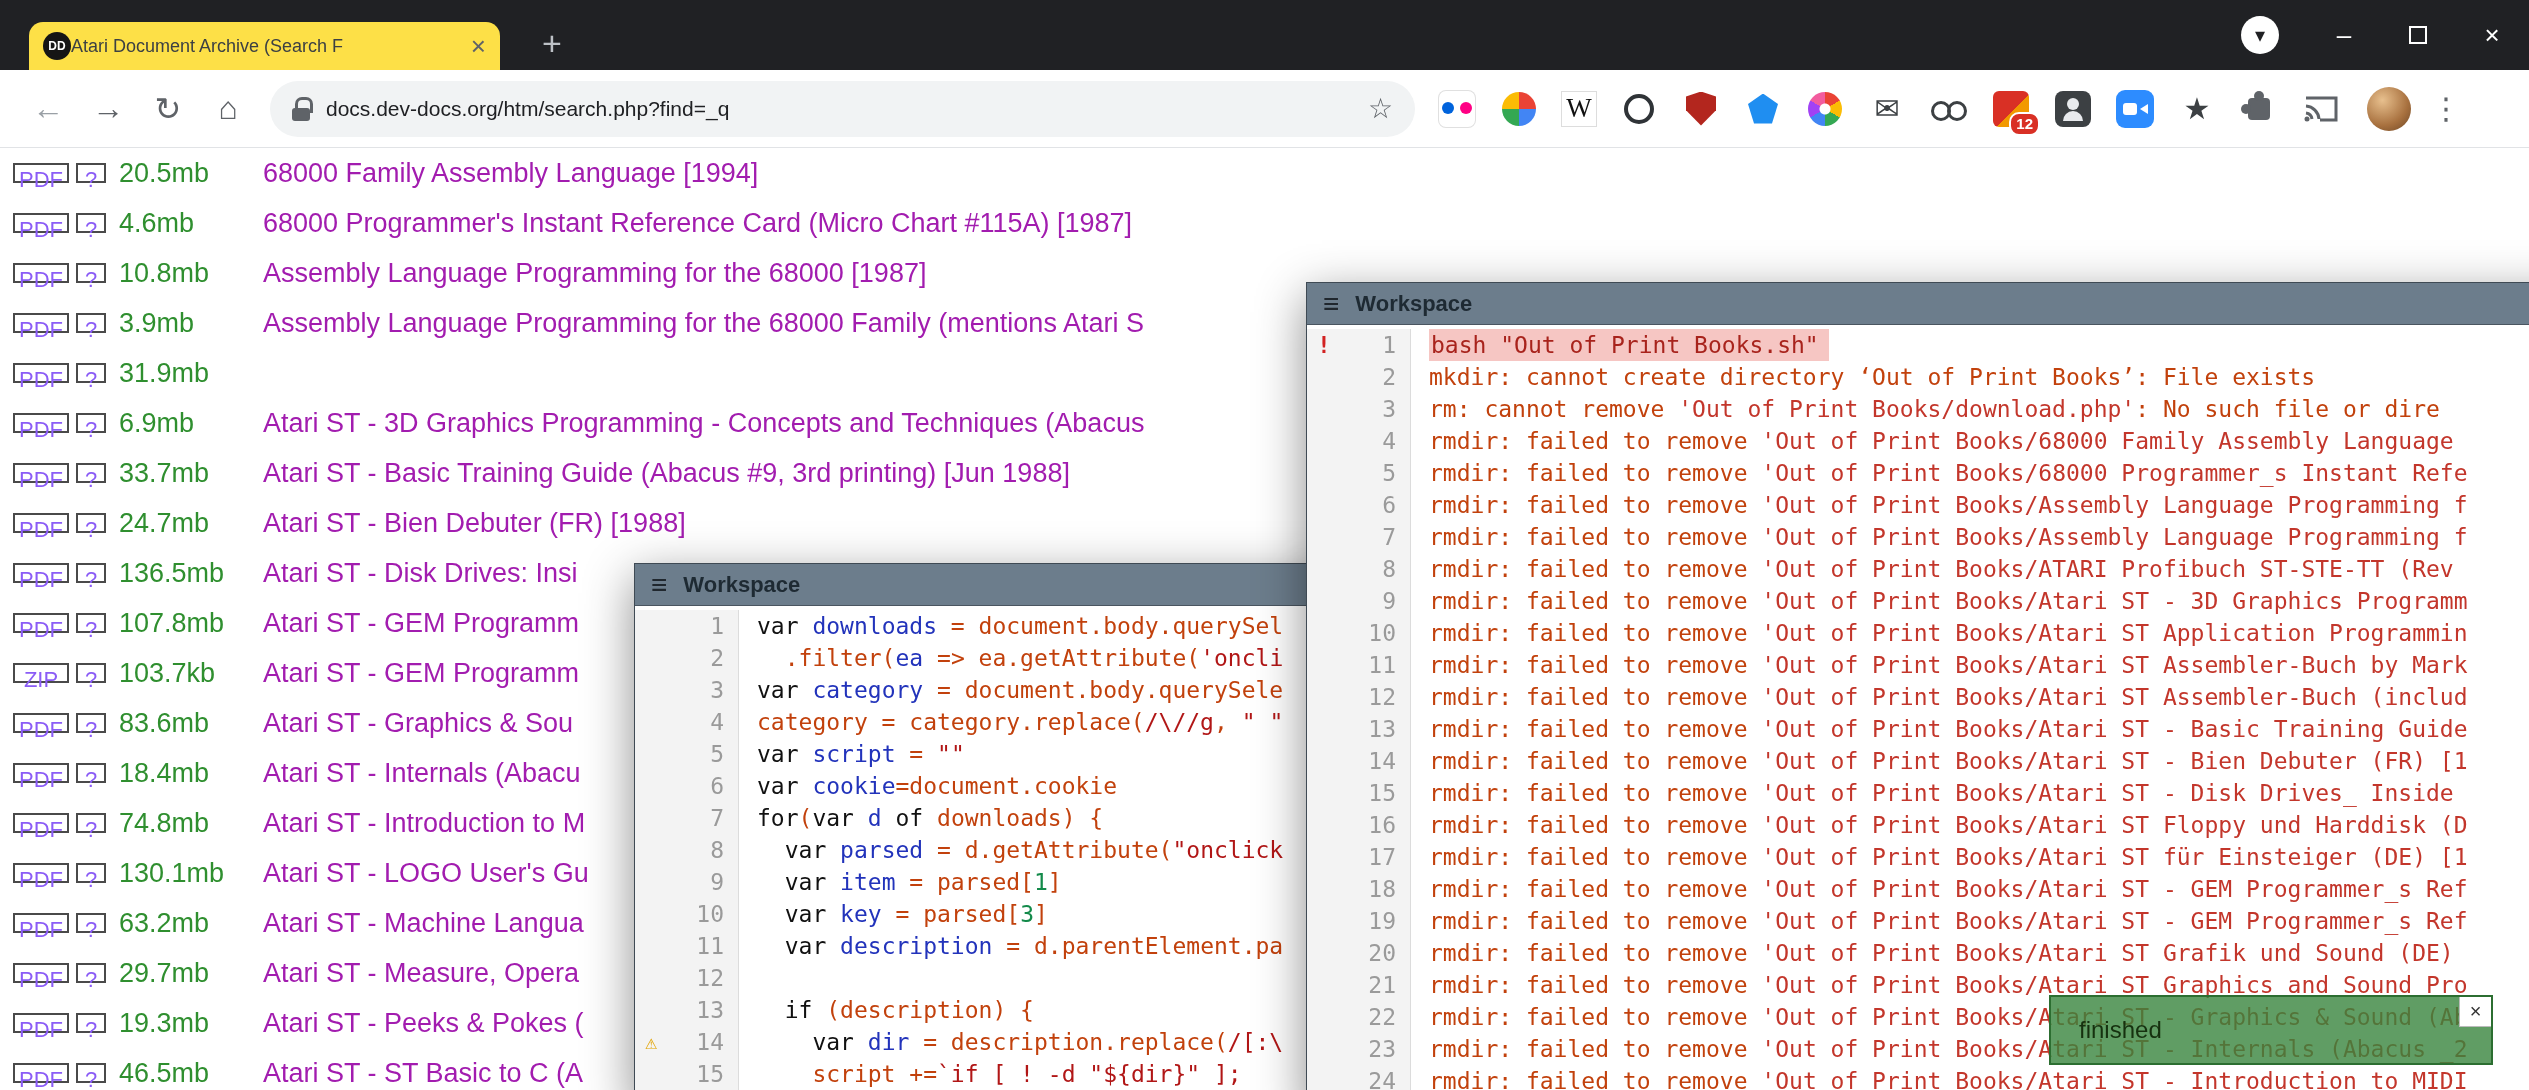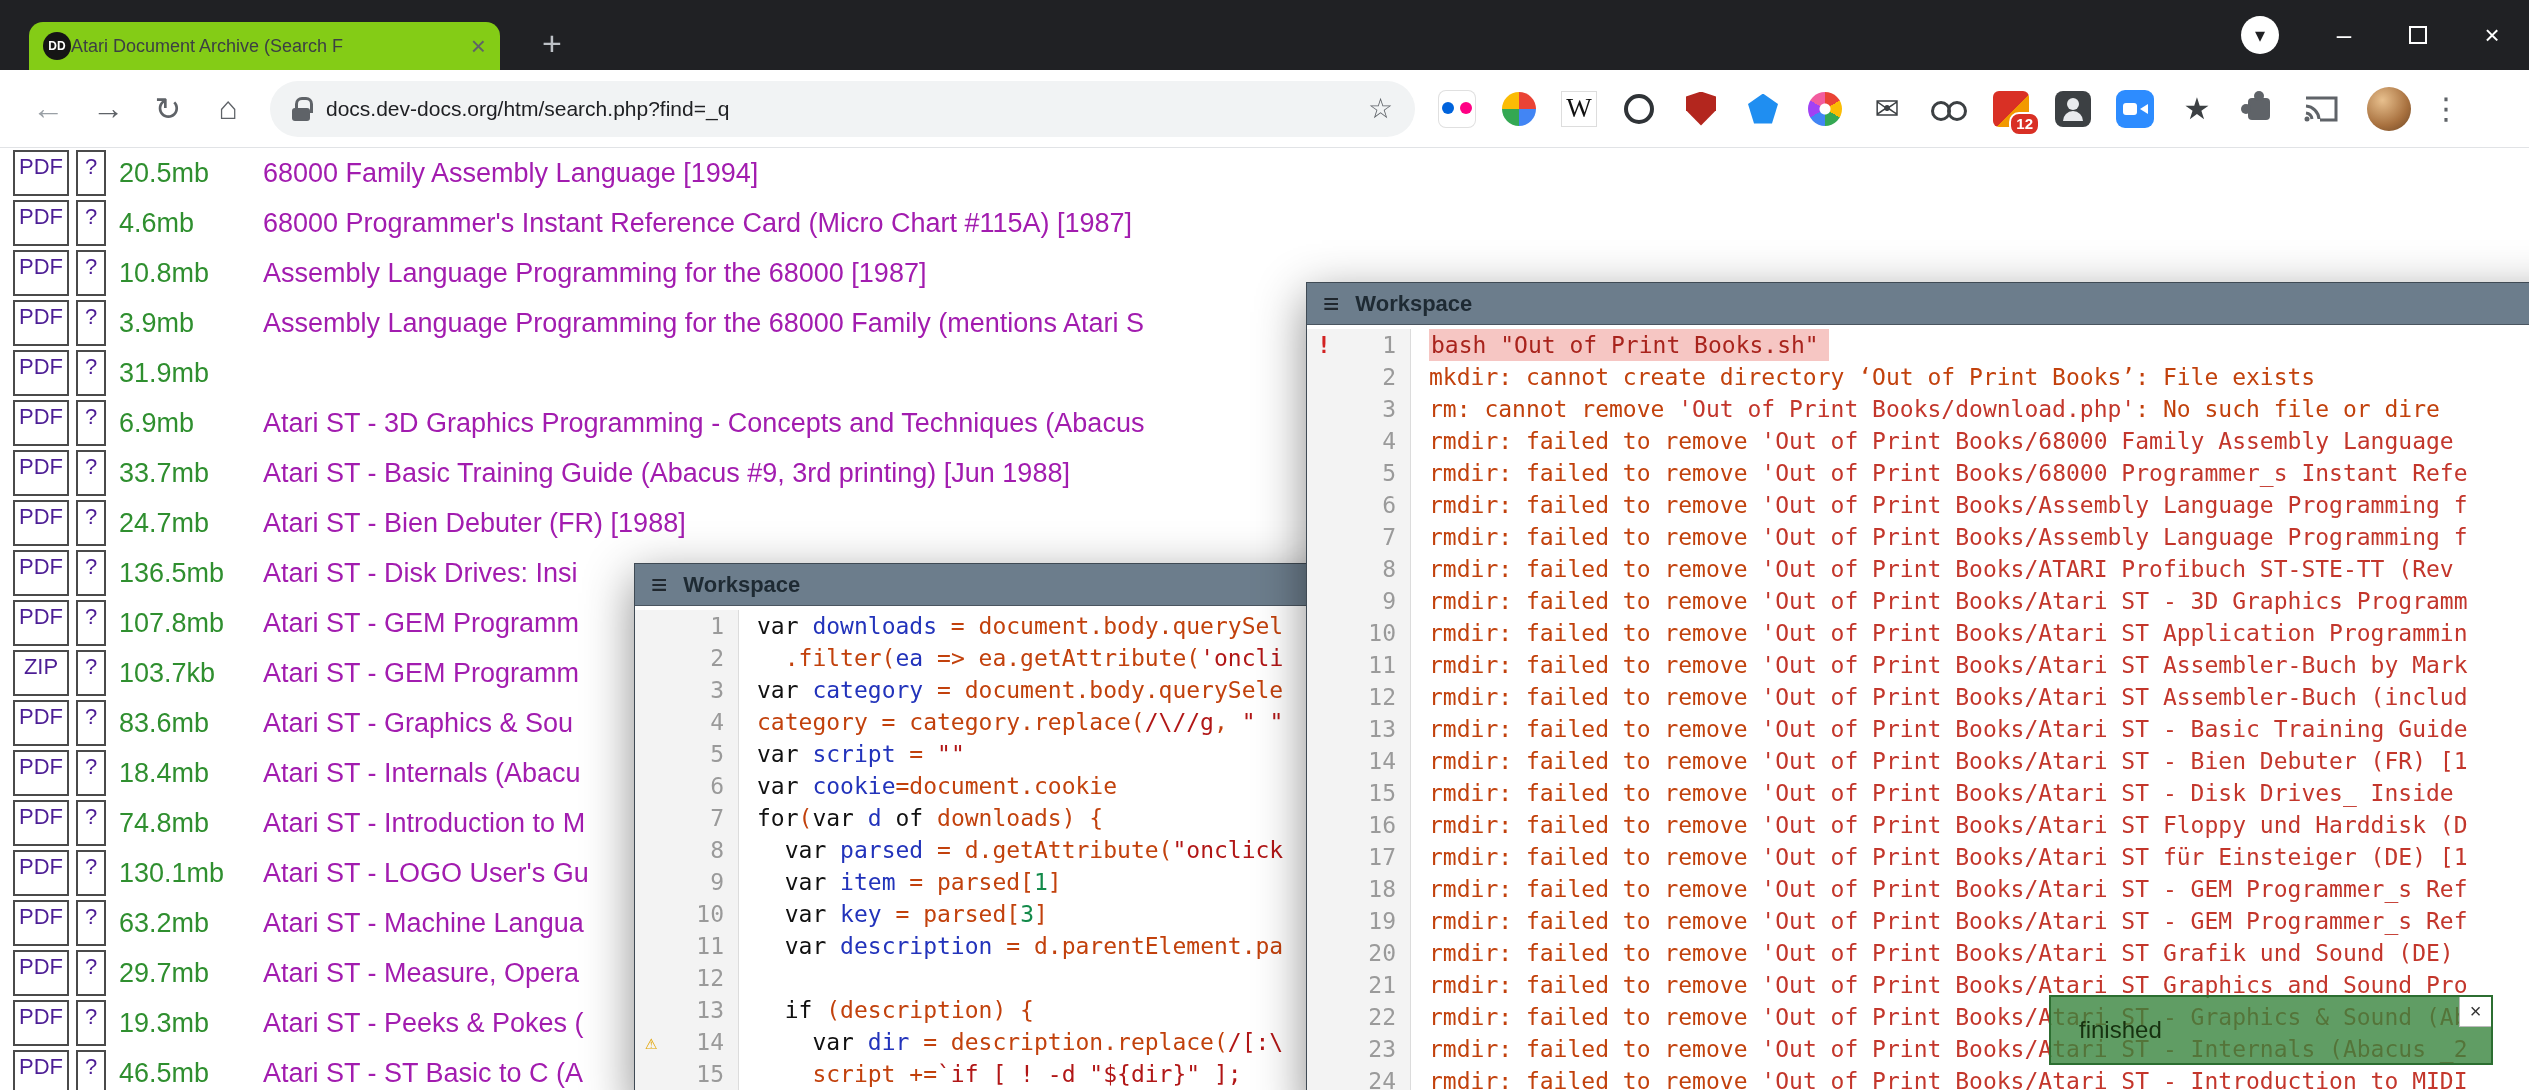--- a/index.html
+++ b/index.html
@@ -2,21 +2,21 @@
 <html><head>
 <meta charset="utf-8">
 <title>Atari Document Archive</title>
 <style>
   * { margin:0; padding:0; box-sizing:border-box; }
   body { background:#555; font-family:"Liberation Sans", sans-serif; }
   .screen { position:relative; width:2529px; height:1090px; overflow:hidden; background:#fff; }
 
   
   .tabstrip { position:relative; height:70px; background:#202124; }
-  .tab { position:absolute; left:29px; bottom:0; width:471px; height:48px; background:#84cc16;
+  .tab { position:absolute; left:29px; bottom:0; width:471px; height:48px; background:#fde047;
          border-radius:14px 14px 0 0; display:flex; align-items:center; padding:0 14px; }
   .favicon { width:28px; height:28px; border-radius:50%; background:#151515; color:#fff;
              font-size:12px; font-weight:bold; display:flex; align-items:center; justify-content:center; flex:none; }
   .tab-title { font-size:18px; color:#3c4043; flex:1; white-space:nowrap; overflow:hidden; }
   .tab-close { font-size:26px; color:#5f6368; margin-left:10px; cursor:pointer; }
   .newtab { position:absolute; left:532px; bottom:6px; width:40px; height:40px; color:#bdc1c6;
             font-size:34px; line-height:38px; text-align:center; }
   .winctl { position:absolute; right:0; top:0; height:70px; display:flex; align-items:center; }
   .chip { width:38px; height:38px; border-radius:50%; background:#fff; color:#202124;
           display:flex; align-items:center; justify-content:center; font-size:20px; margin-right:28px; }
@@ -76,22 +76,22 @@
   .pz { width:22px; height:22px; background:#5f6368; border-radius:4px; position:relative; display:block; }
   .pz::before { content:""; position:absolute; top:-7px; left:6px; width:10px; height:10px; border-radius:50%; background:#5f6368; }
   .pz::after { content:""; position:absolute; left:-7px; top:6px; width:10px; height:10px; border-radius:50%; background:#5f6368; }
   .avatar { width:44px; height:44px; border-radius:50%; margin-left:26px; flex:none;
             background:radial-gradient(circle at 35% 30%,#e8c08e,#a8713f 60%,#6b4423); }
   .kebab { margin-left:20px; width:30px; text-align:center; font-size:30px; color:#5f6368; flex:none; }
 
   
   .page { position:absolute; top:148px; left:0; right:0; bottom:0; overflow:hidden; background:#fff; }
   .frow { height:50px; display:flex; align-items:center; padding-left:13px; white-space:nowrap; }
-  .fbadge { border:2px solid #4a4a4a; font-size:22px; height:46px; line-height:30px; text-align:center;
-            color:#4c1d95; flex:none; }
+  .fbadge { border:2px solid #4a4a4a; font-size:22px; height:20px; line-height:30px; text-align:center;
+            color:#8b5cf6; flex:none; }
   .fbadge.type { width:56px; }
   .fbadge.q { width:30px; margin-left:7px; }
   .fsize { margin-left:13px; width:144px; font-size:27px; color:#2f8f2f; flex:none; }
   .ftitle { font-size:27px; color:#a21caf; }
 
   
   .workspace { position:absolute; background:#fff; border:1px solid #3f4a54;
                box-shadow:0 14px 46px rgba(0,0,0,.45); overflow:hidden; }
   .wsA { left:634px; top:563px; width:700px; height:540px; z-index:10; }
   .wsB { left:1306px; top:282px; width:1390px; height:830px; z-index:20; }

